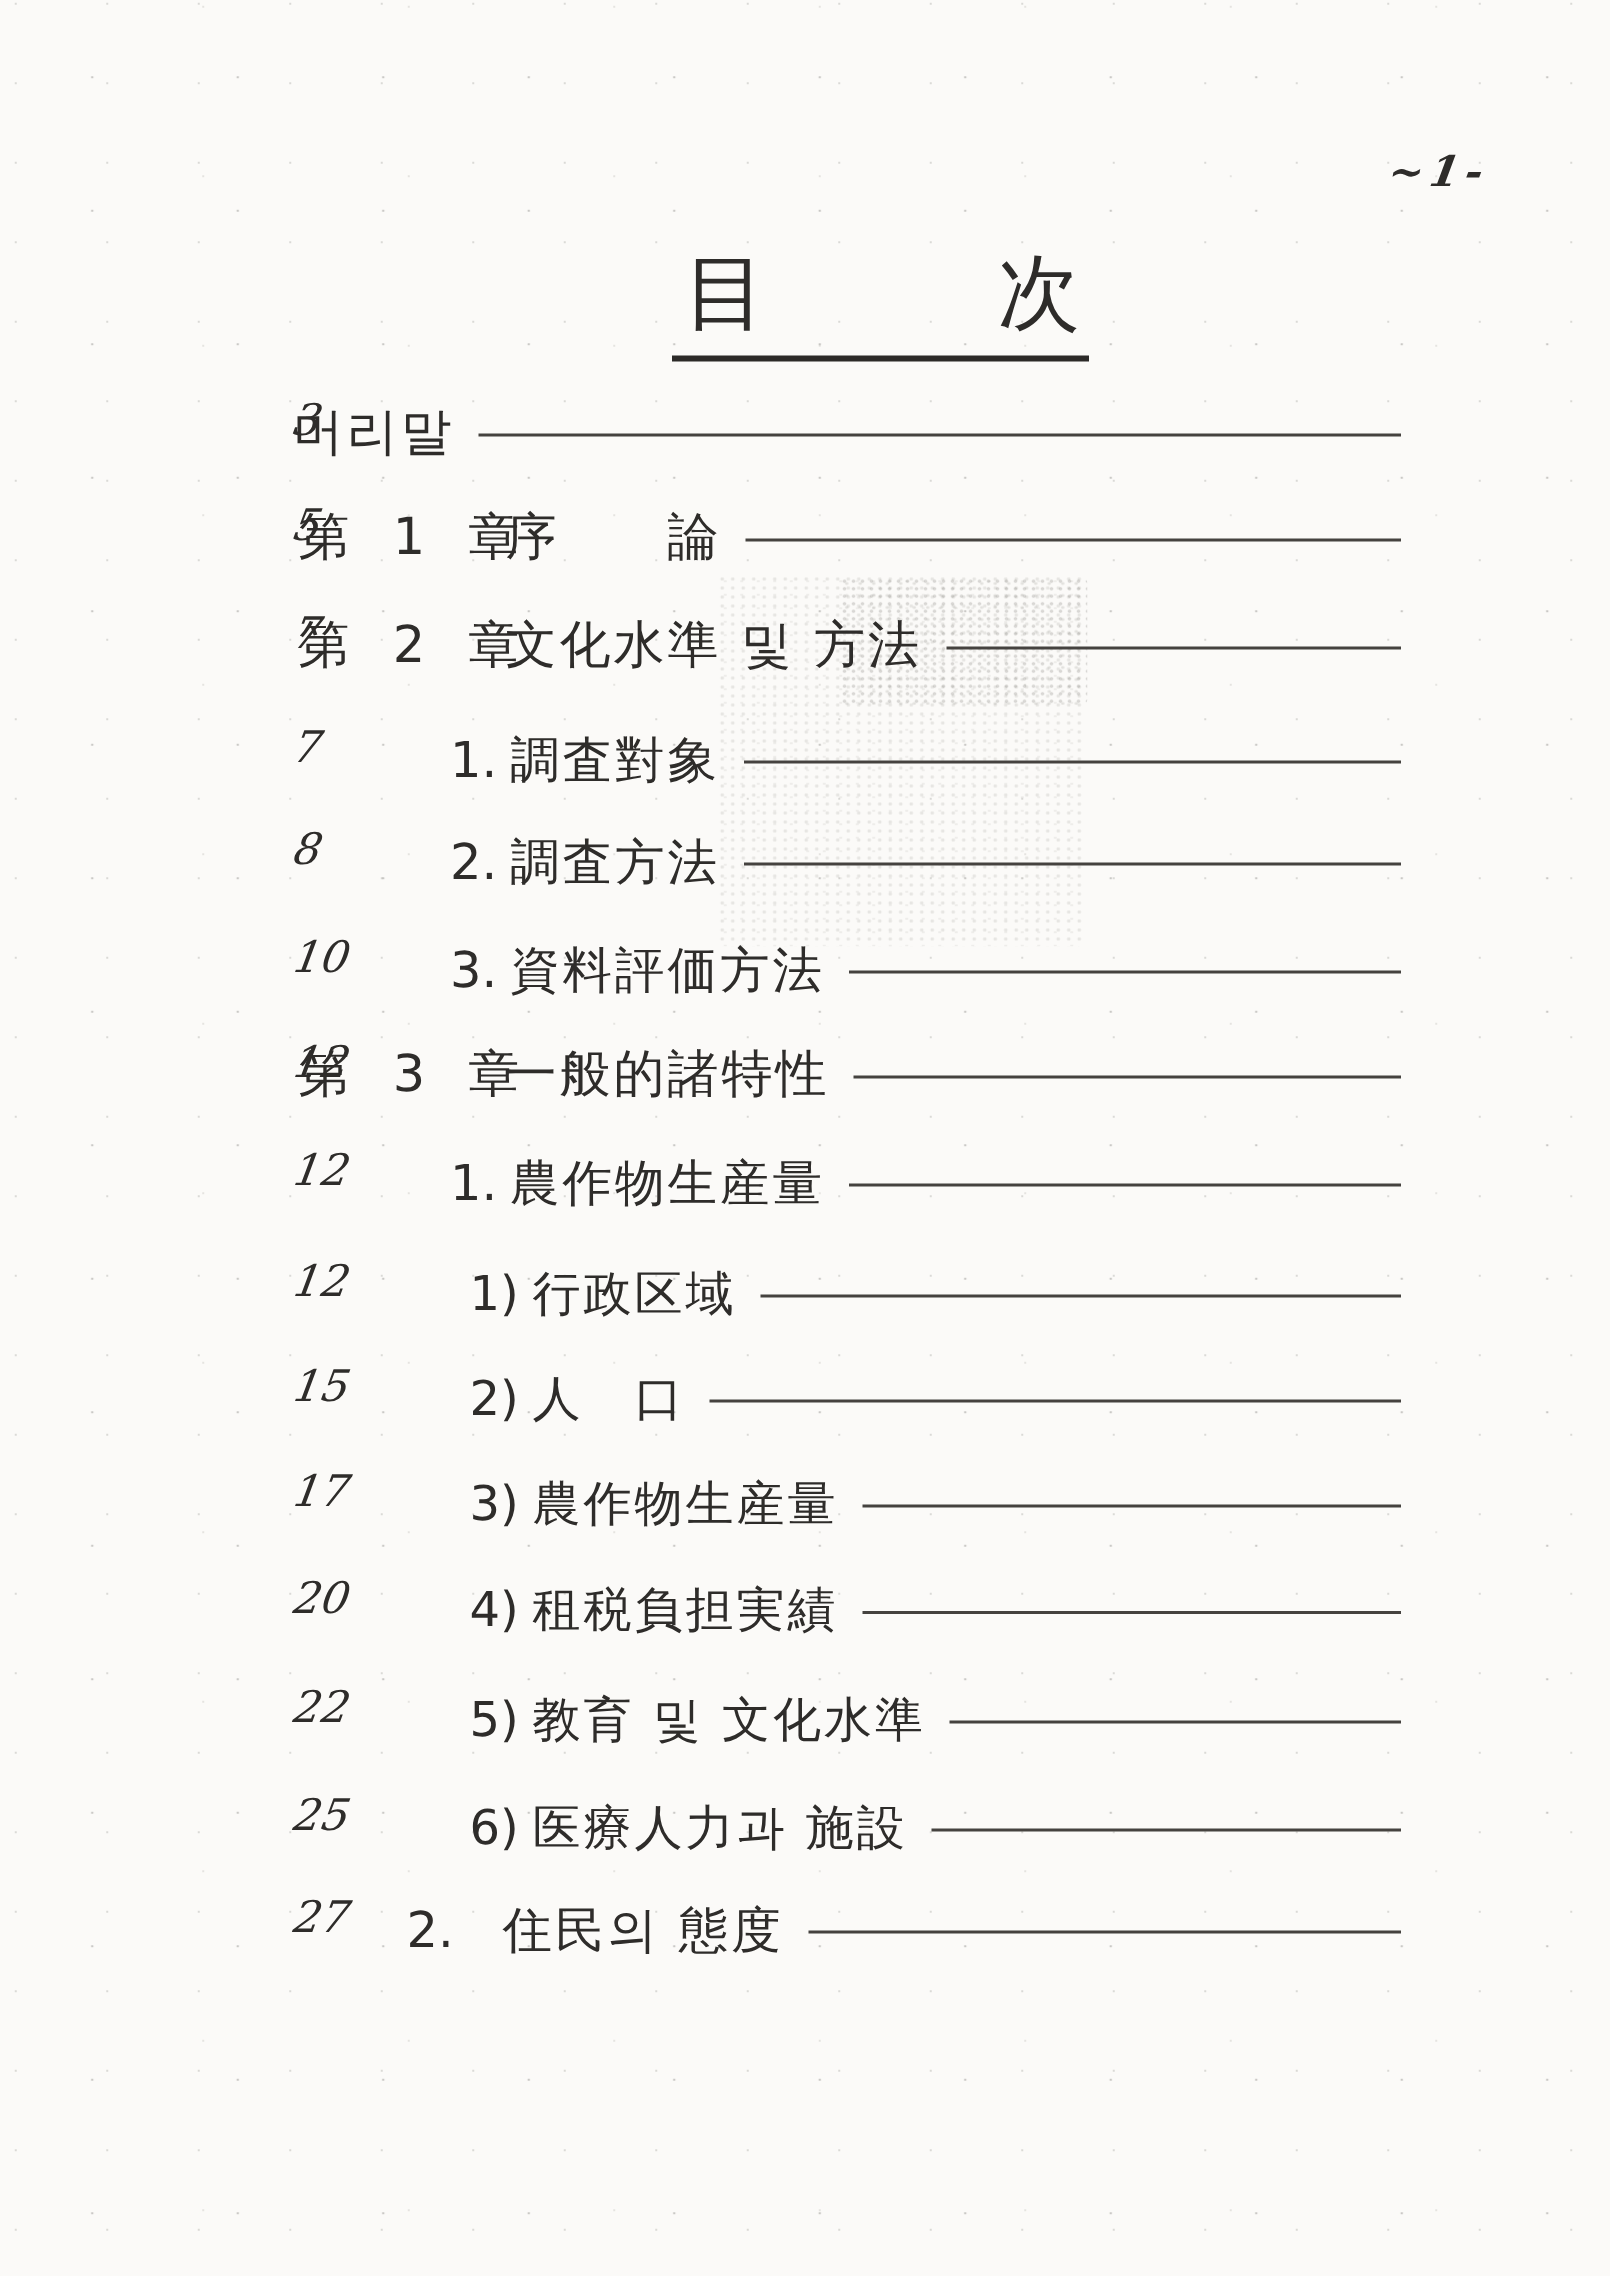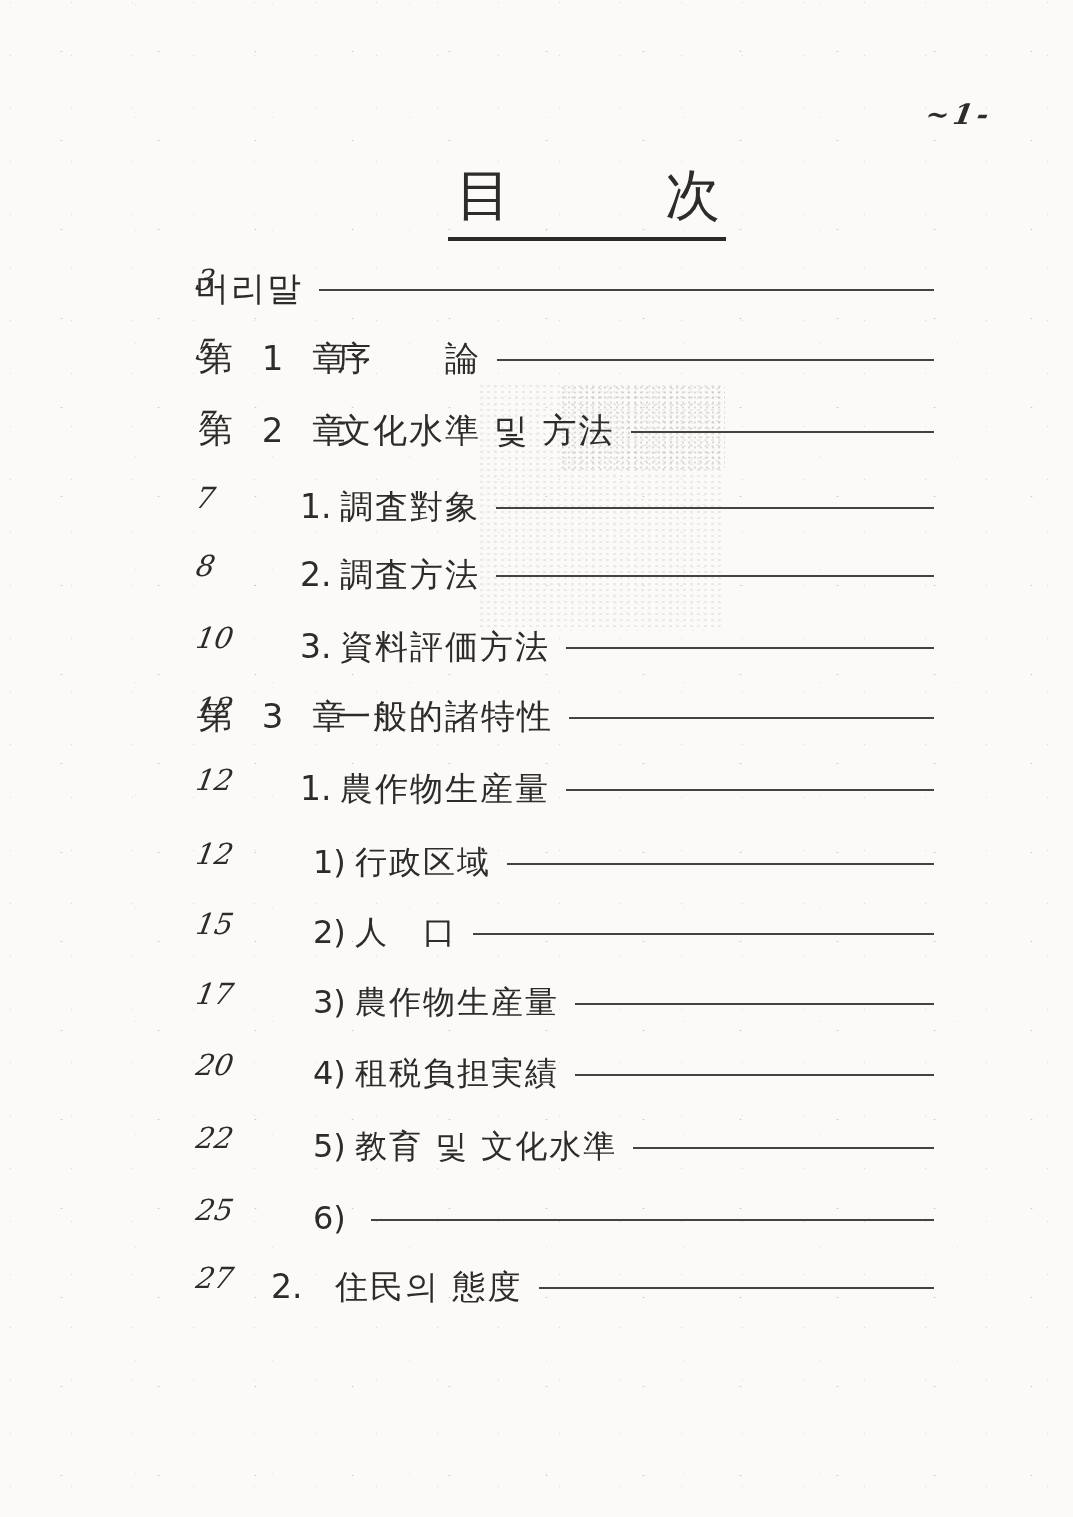--- a/index.html
+++ b/index.html
@@ -194,20 +194,21 @@
 
     <div class="row lvl-par" style="top:1124px">
       <span class="prefix">5)</span>
       <span class="label">教育 및 文化水準</span>
       <span class="leader"></span>
       <span class="page">22</span>
     </div>
 
     <div class="row lvl-par" style="top:1196px">
       <span class="prefix">6)</span>
+      <span class="label">医療人力과 施設</span>
       <span class="leader"></span>
       <span class="page">25</span>
     </div>
 
     <div class="row lvl-last" style="top:1264px">
       <span class="prefix">2.</span>
       <span class="label">住民의 態度</span>
       <span class="leader"></span>
       <span class="page">27</span>
     </div>

